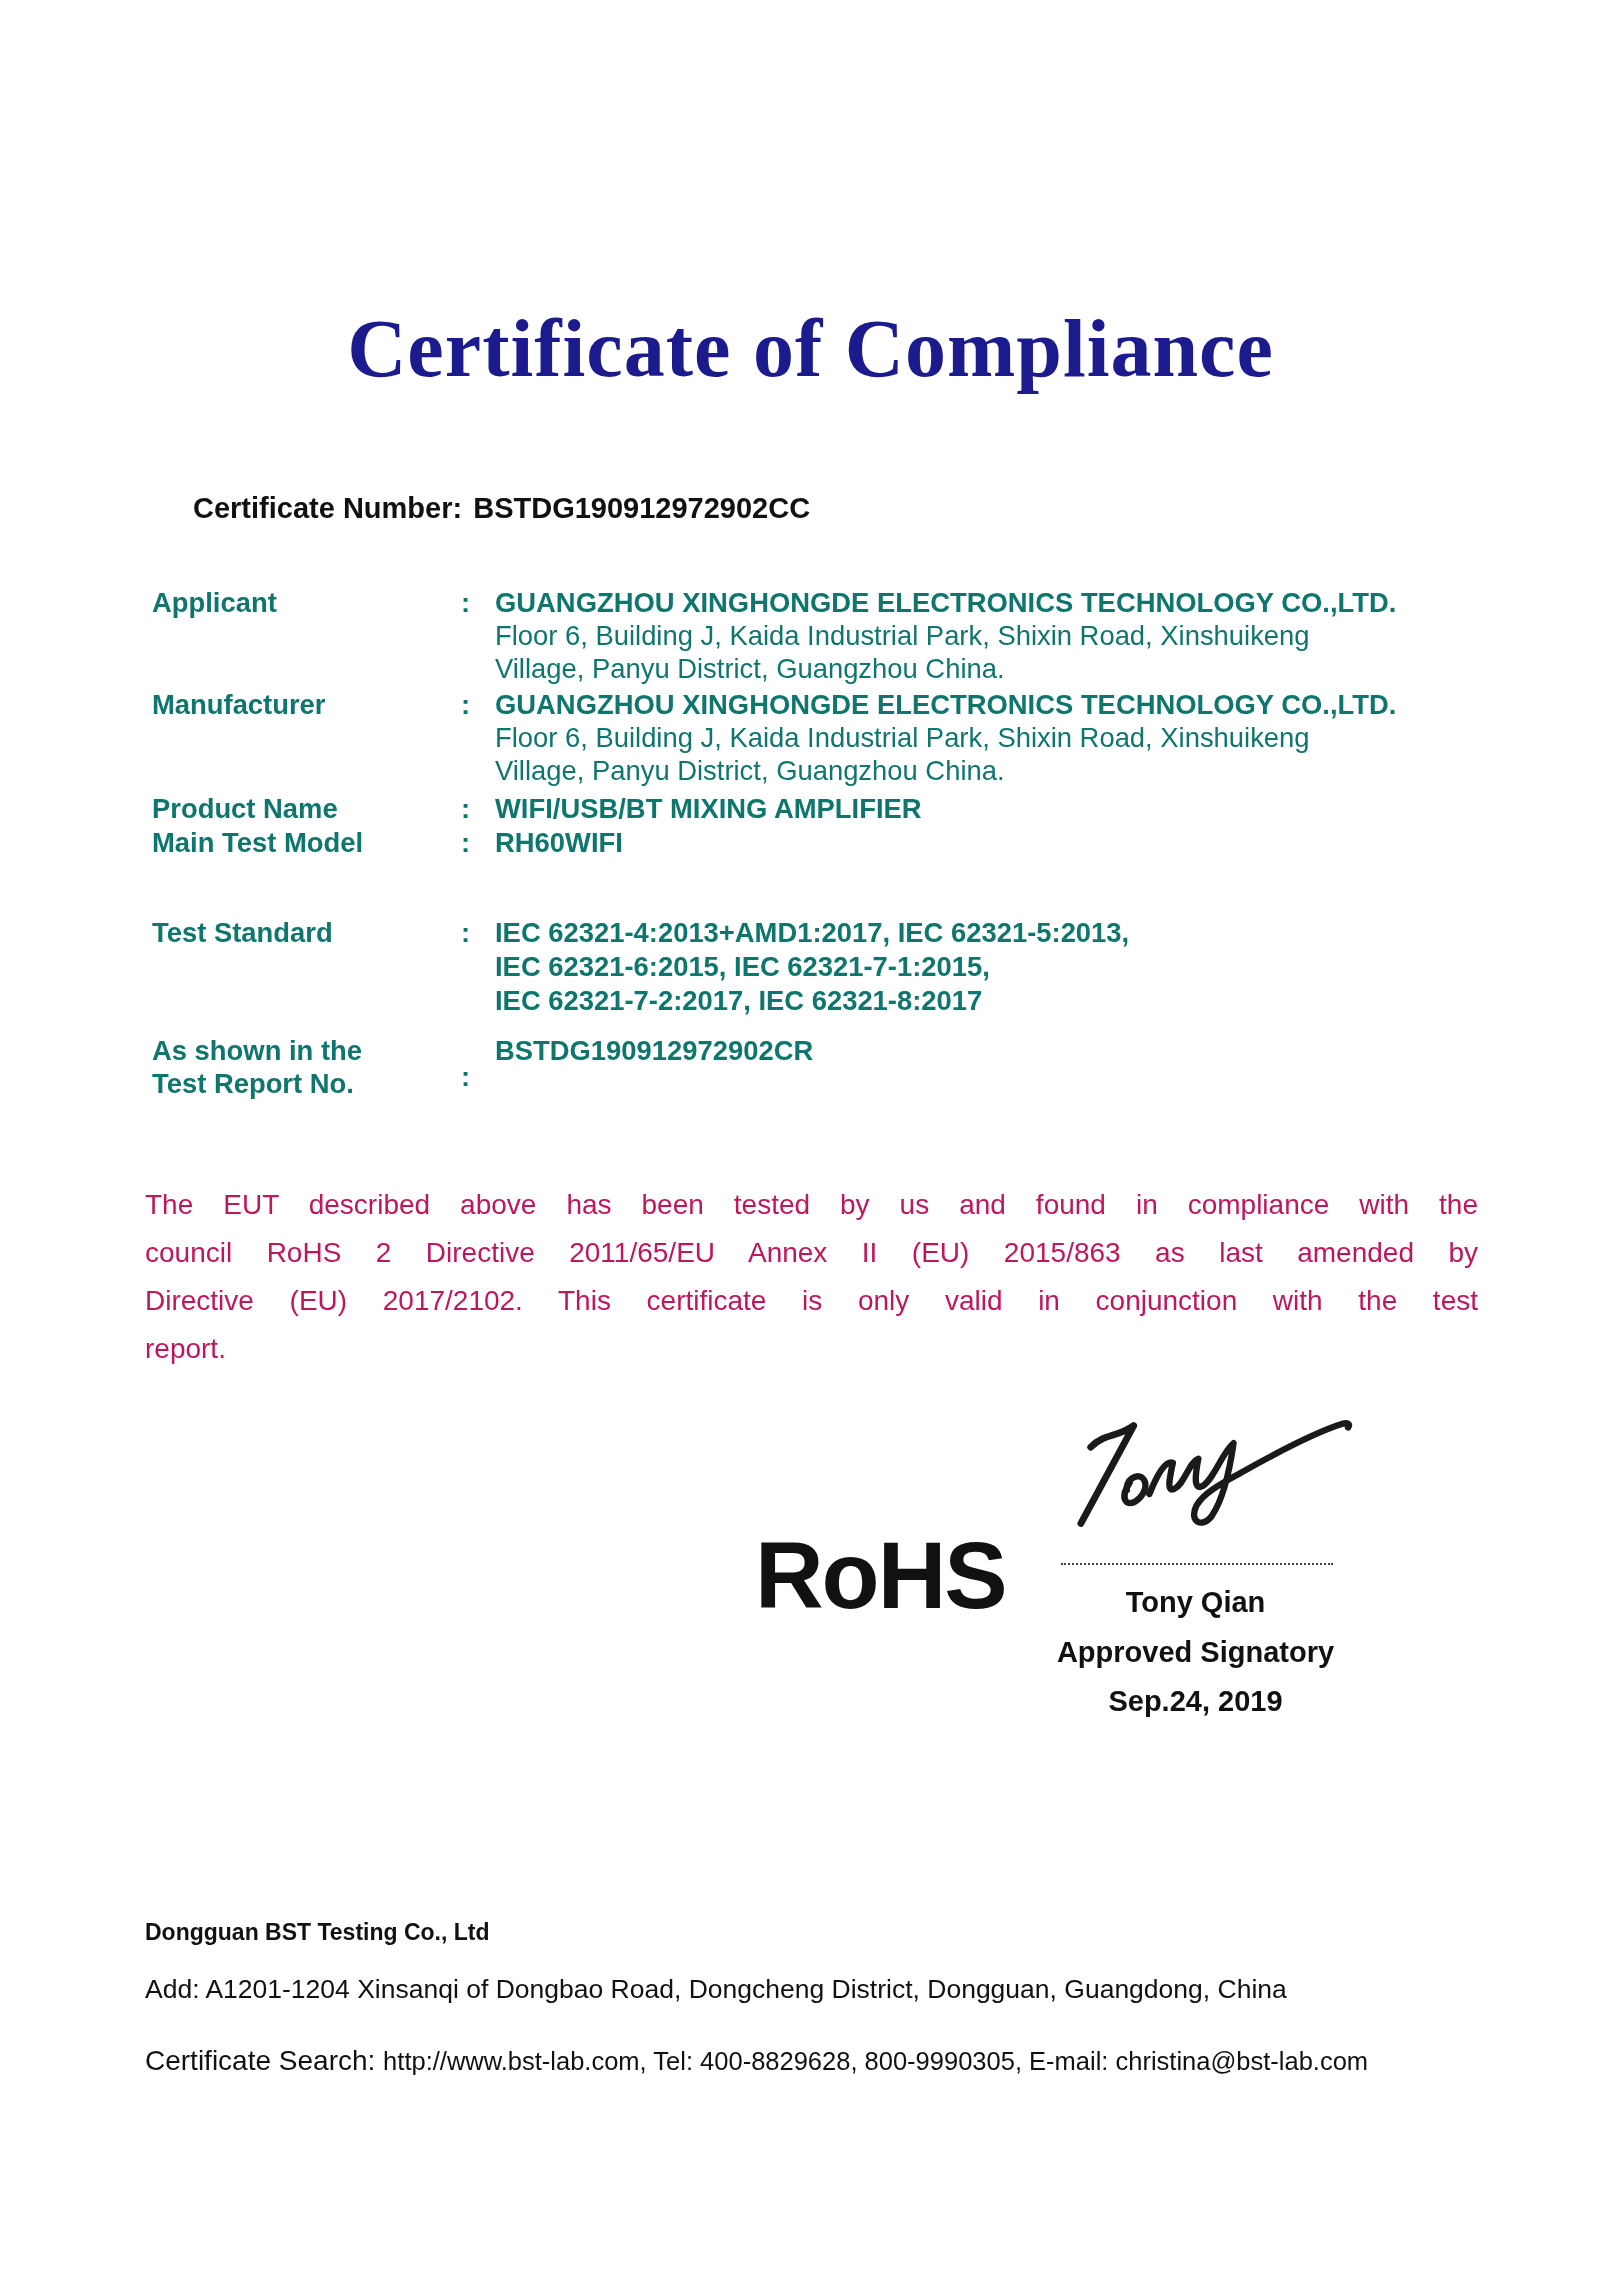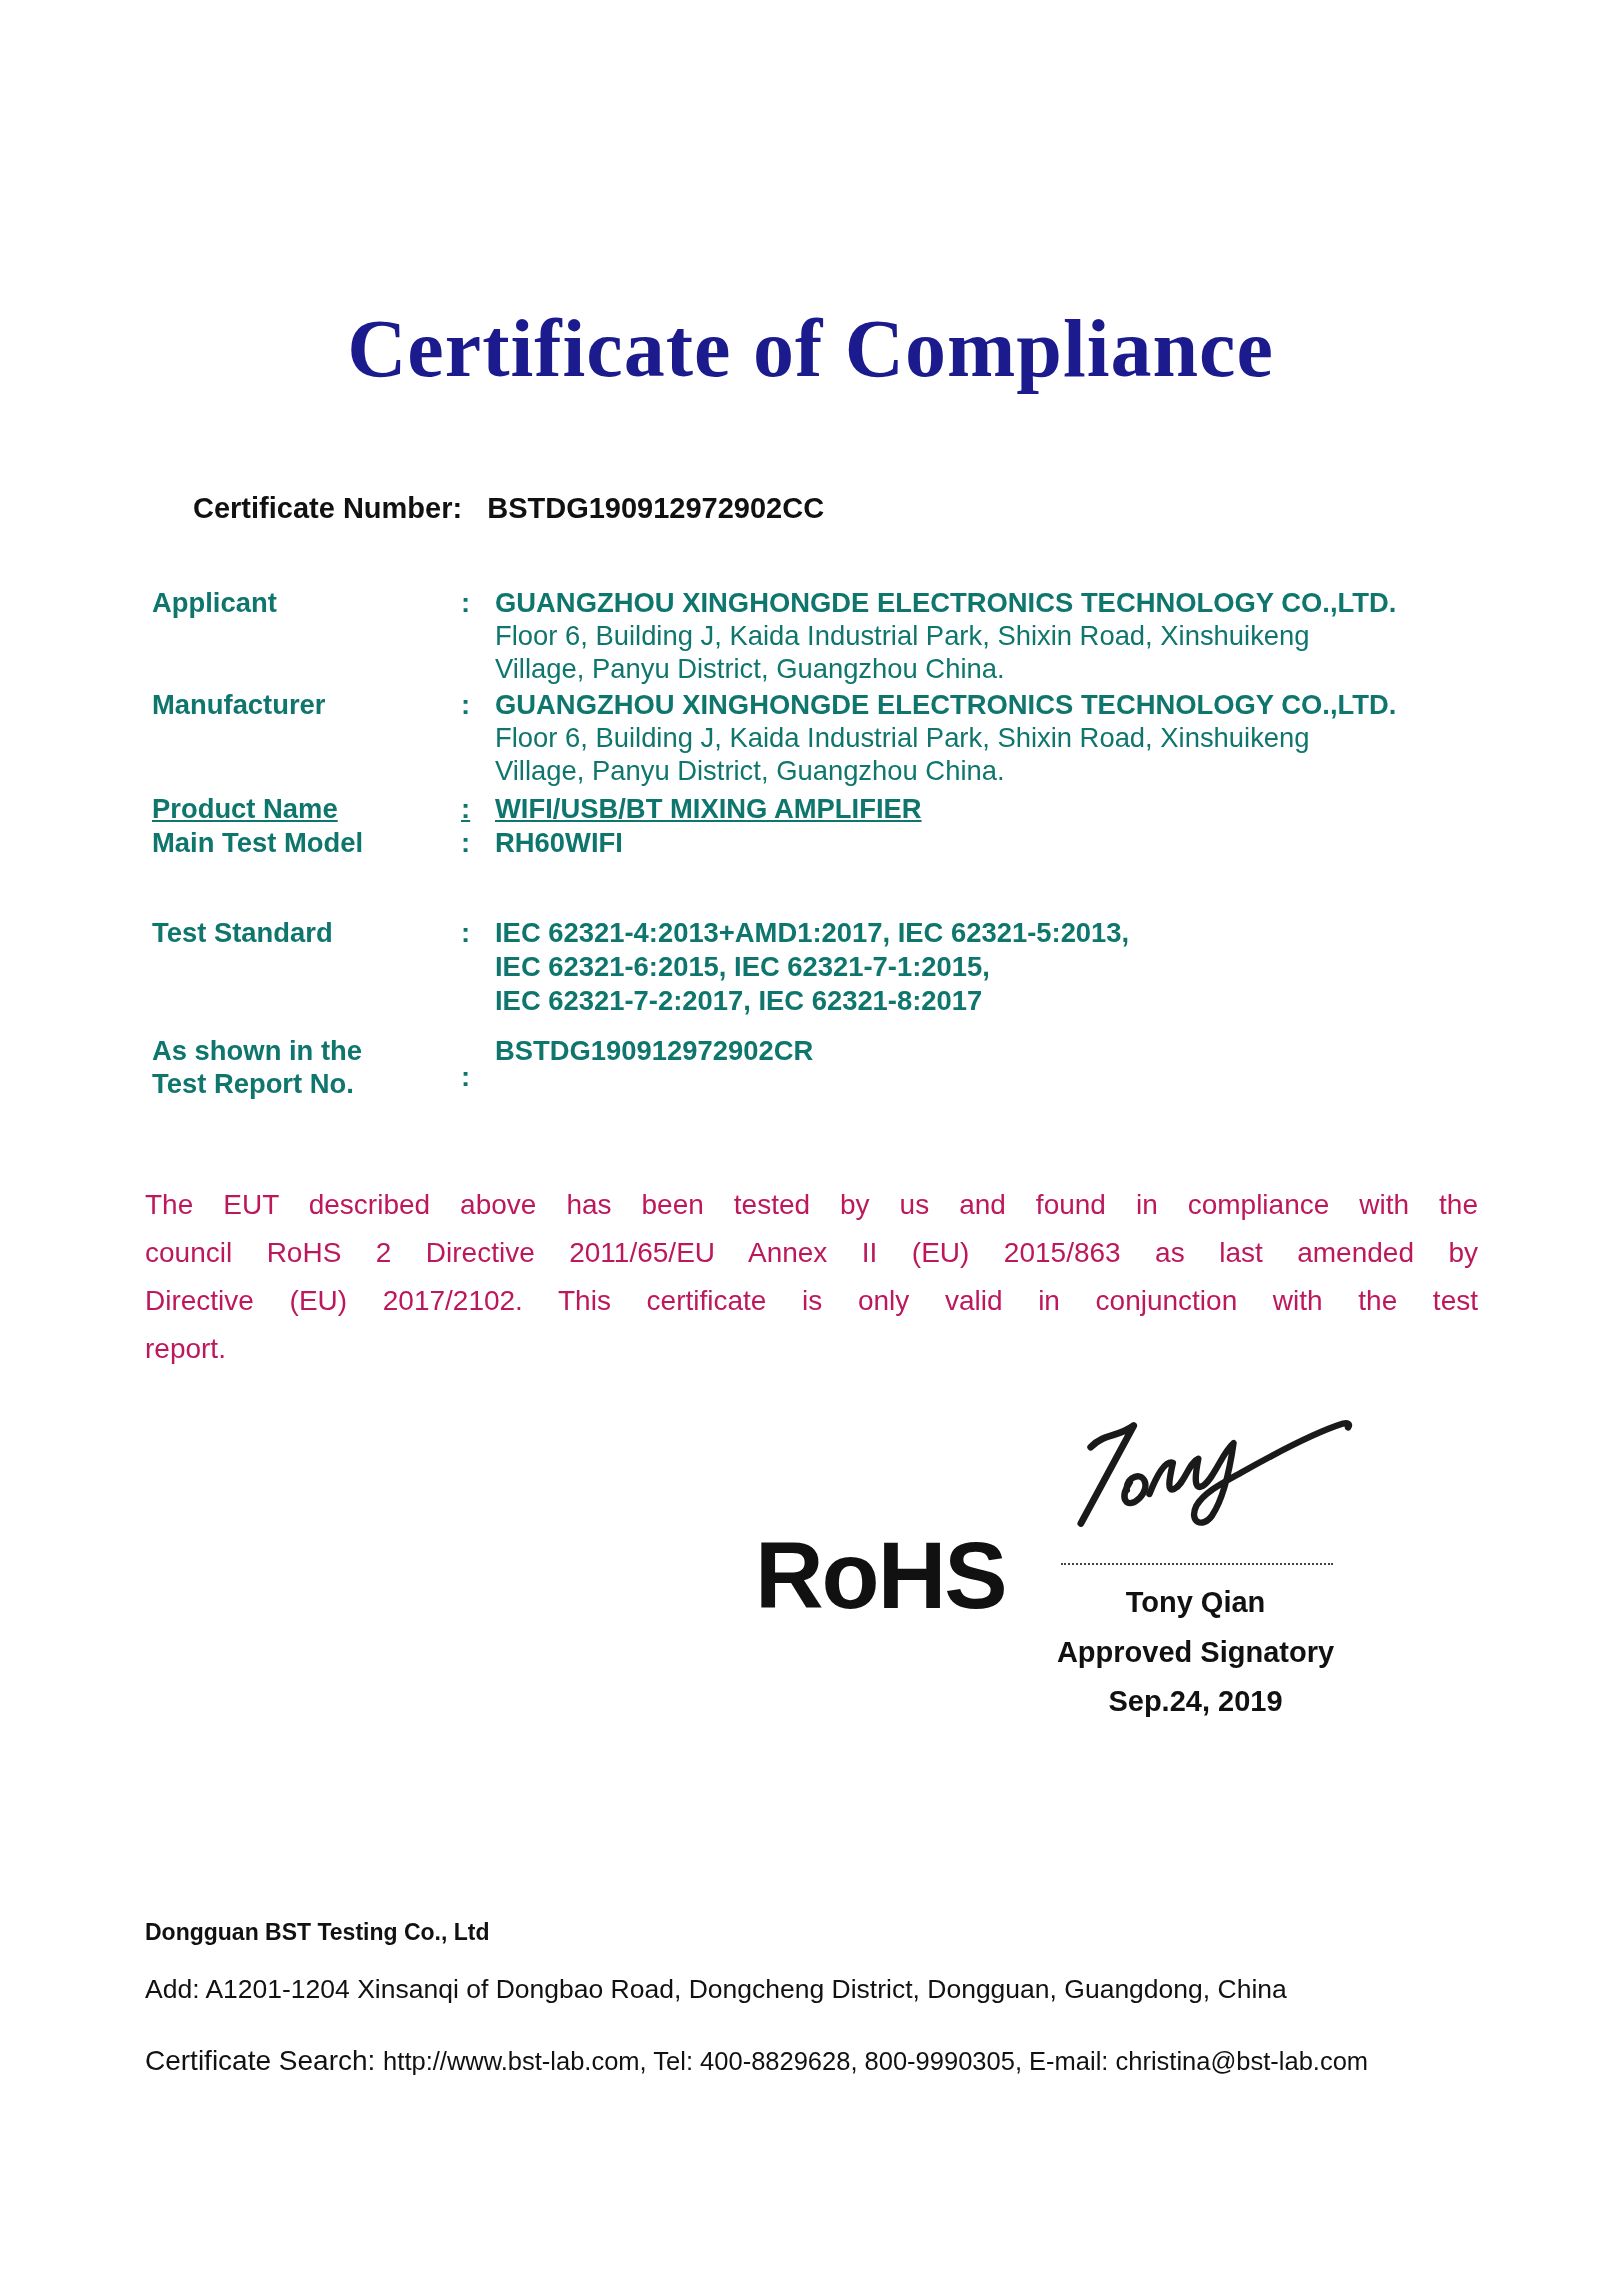--- a/index.html
+++ b/index.html
@@ -30,41 +30,41 @@
 
   
   .cert-line {
     position: absolute;
     left: 193px;
     top: 492px;
     font-size: 29px;
     font-weight: bold;
     color: #111;
   }
-  .cert-line .num { margin-left: 17px; }
+  .cert-line .num { margin-left: 3px; }
 
   
   .info-row {
     position: absolute;
     left: 152px;
     width: 1343px;
     display: grid;
     grid-template-columns: 309px 34px 1fr;
     font-size: 27.4px;
     line-height: 33px;
     color: #0f766e;
   }
   .info-row .lbl { font-weight: bold; }
   .info-row .colon { font-weight: bold; }
   .info-row .val  { }
   .bold { font-weight: bold; }
 
   .row-applicant    { top: 586px; }
   .row-manufacturer { top: 688px; }
-  .row-product      { top: 792px; text-decoration: underline; }
+  .row-product      { top: 792px; }
   .row-model        { top: 826px; }
   .row-standard     { top: 916px; line-height: 34px; }
   .row-report       { top: 1034px; }
   .row-report .colon { padding-top: 25.5px; }
 
   
   .statement {
     position: absolute;
     left: 145px;
     top: 1181px;

